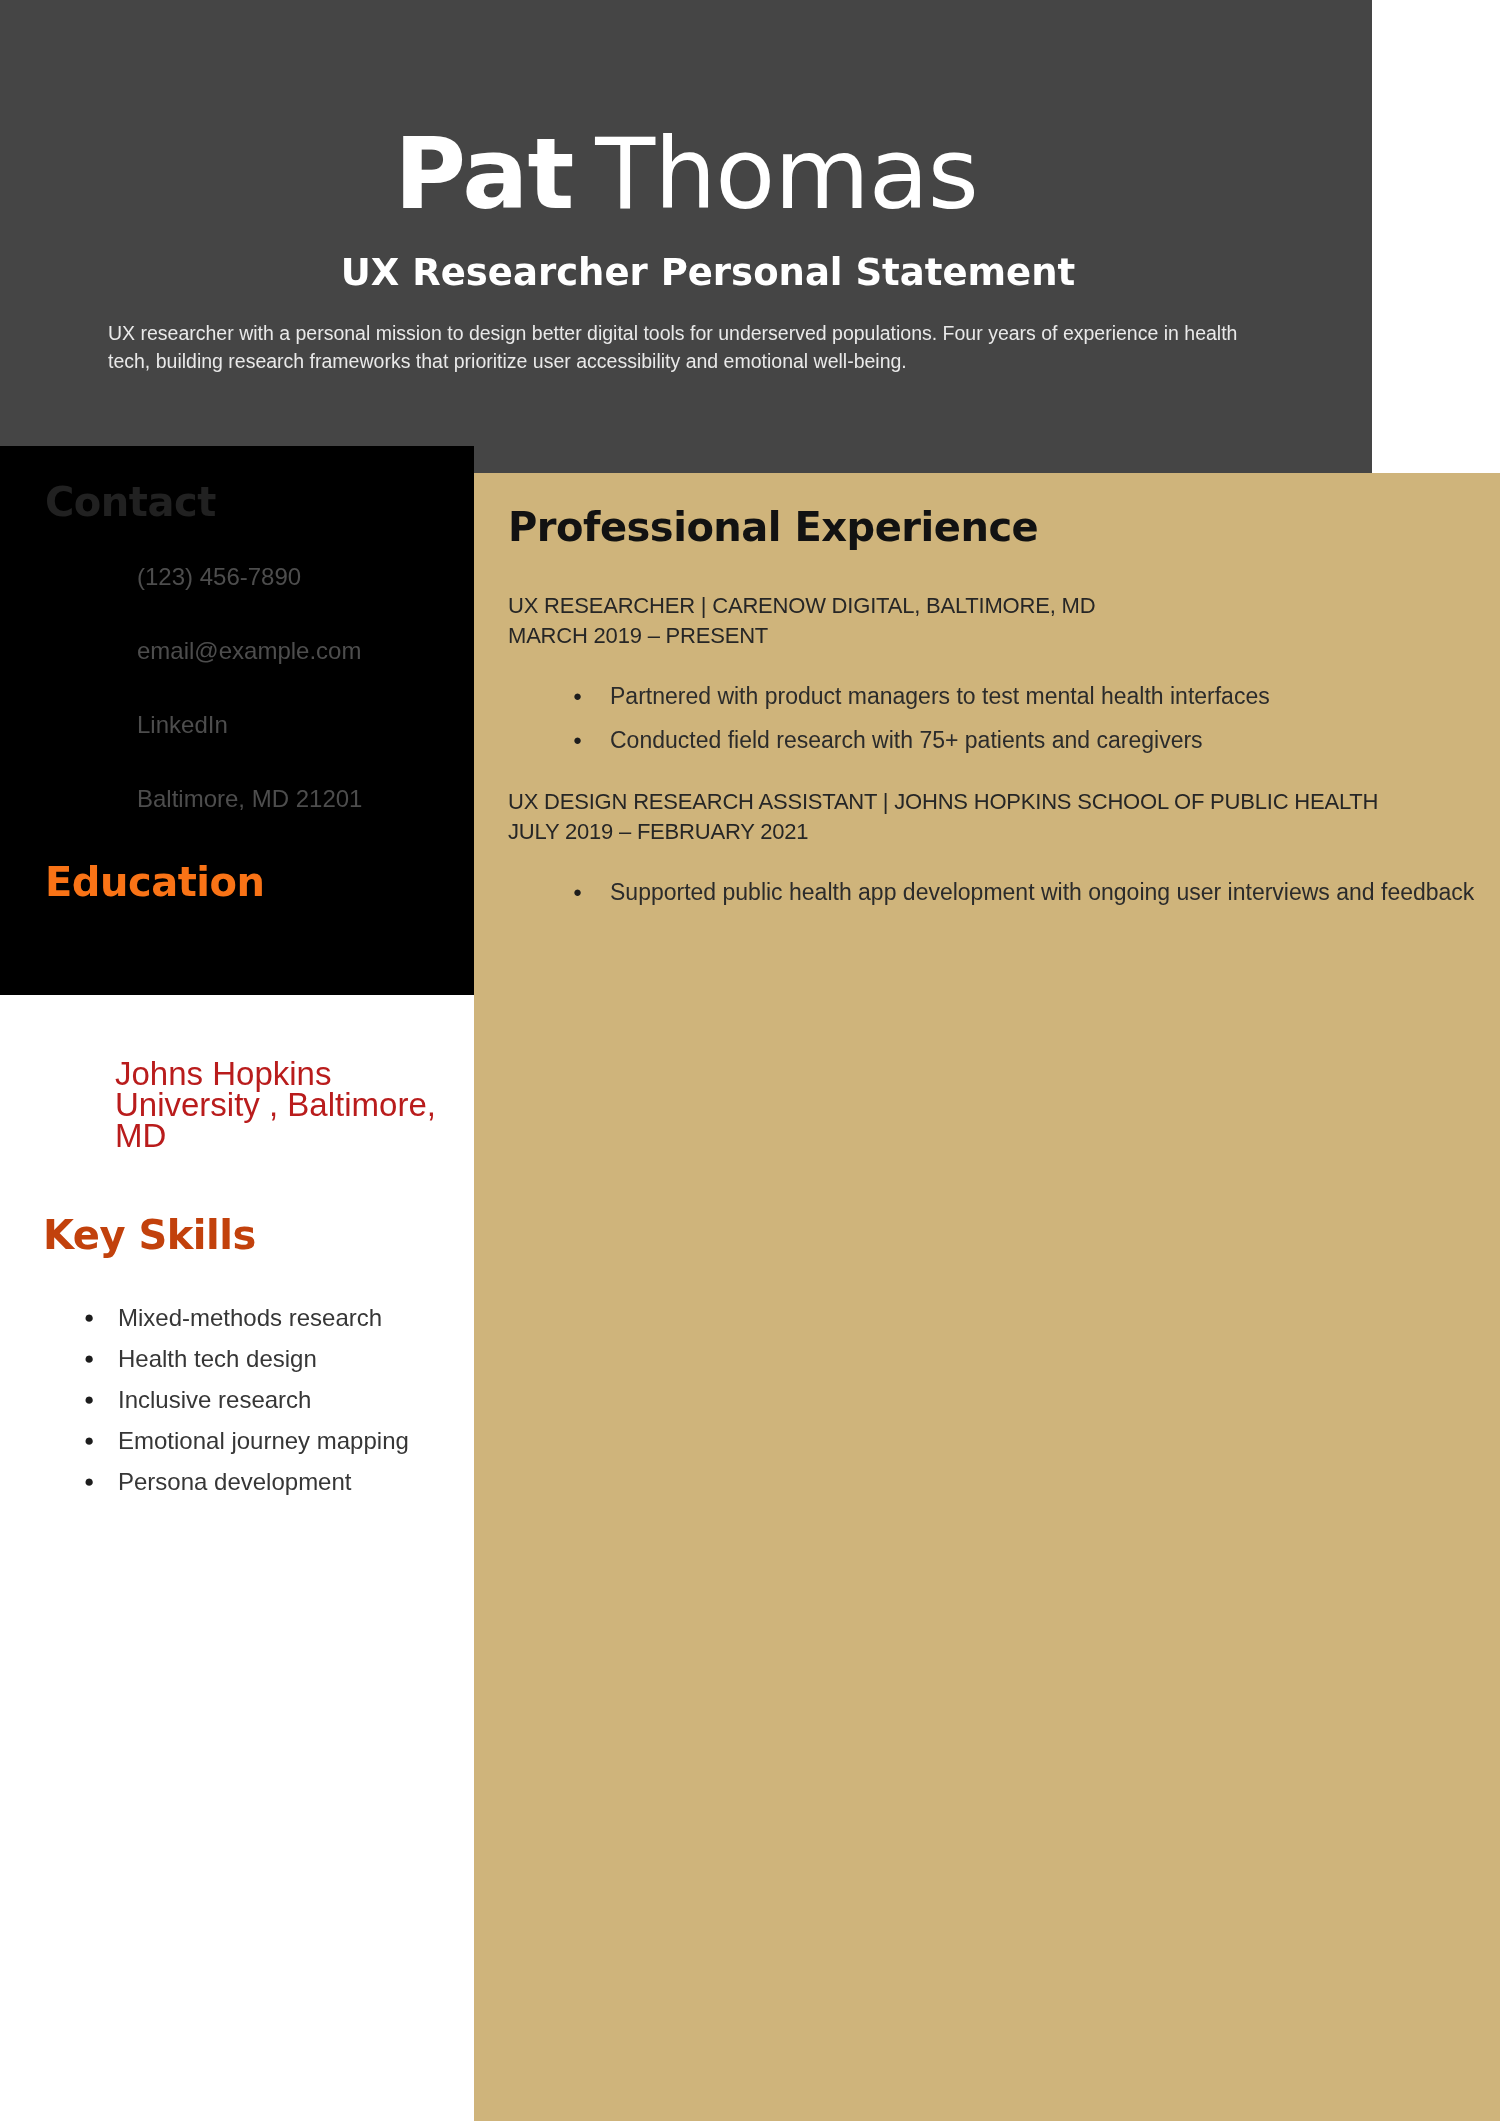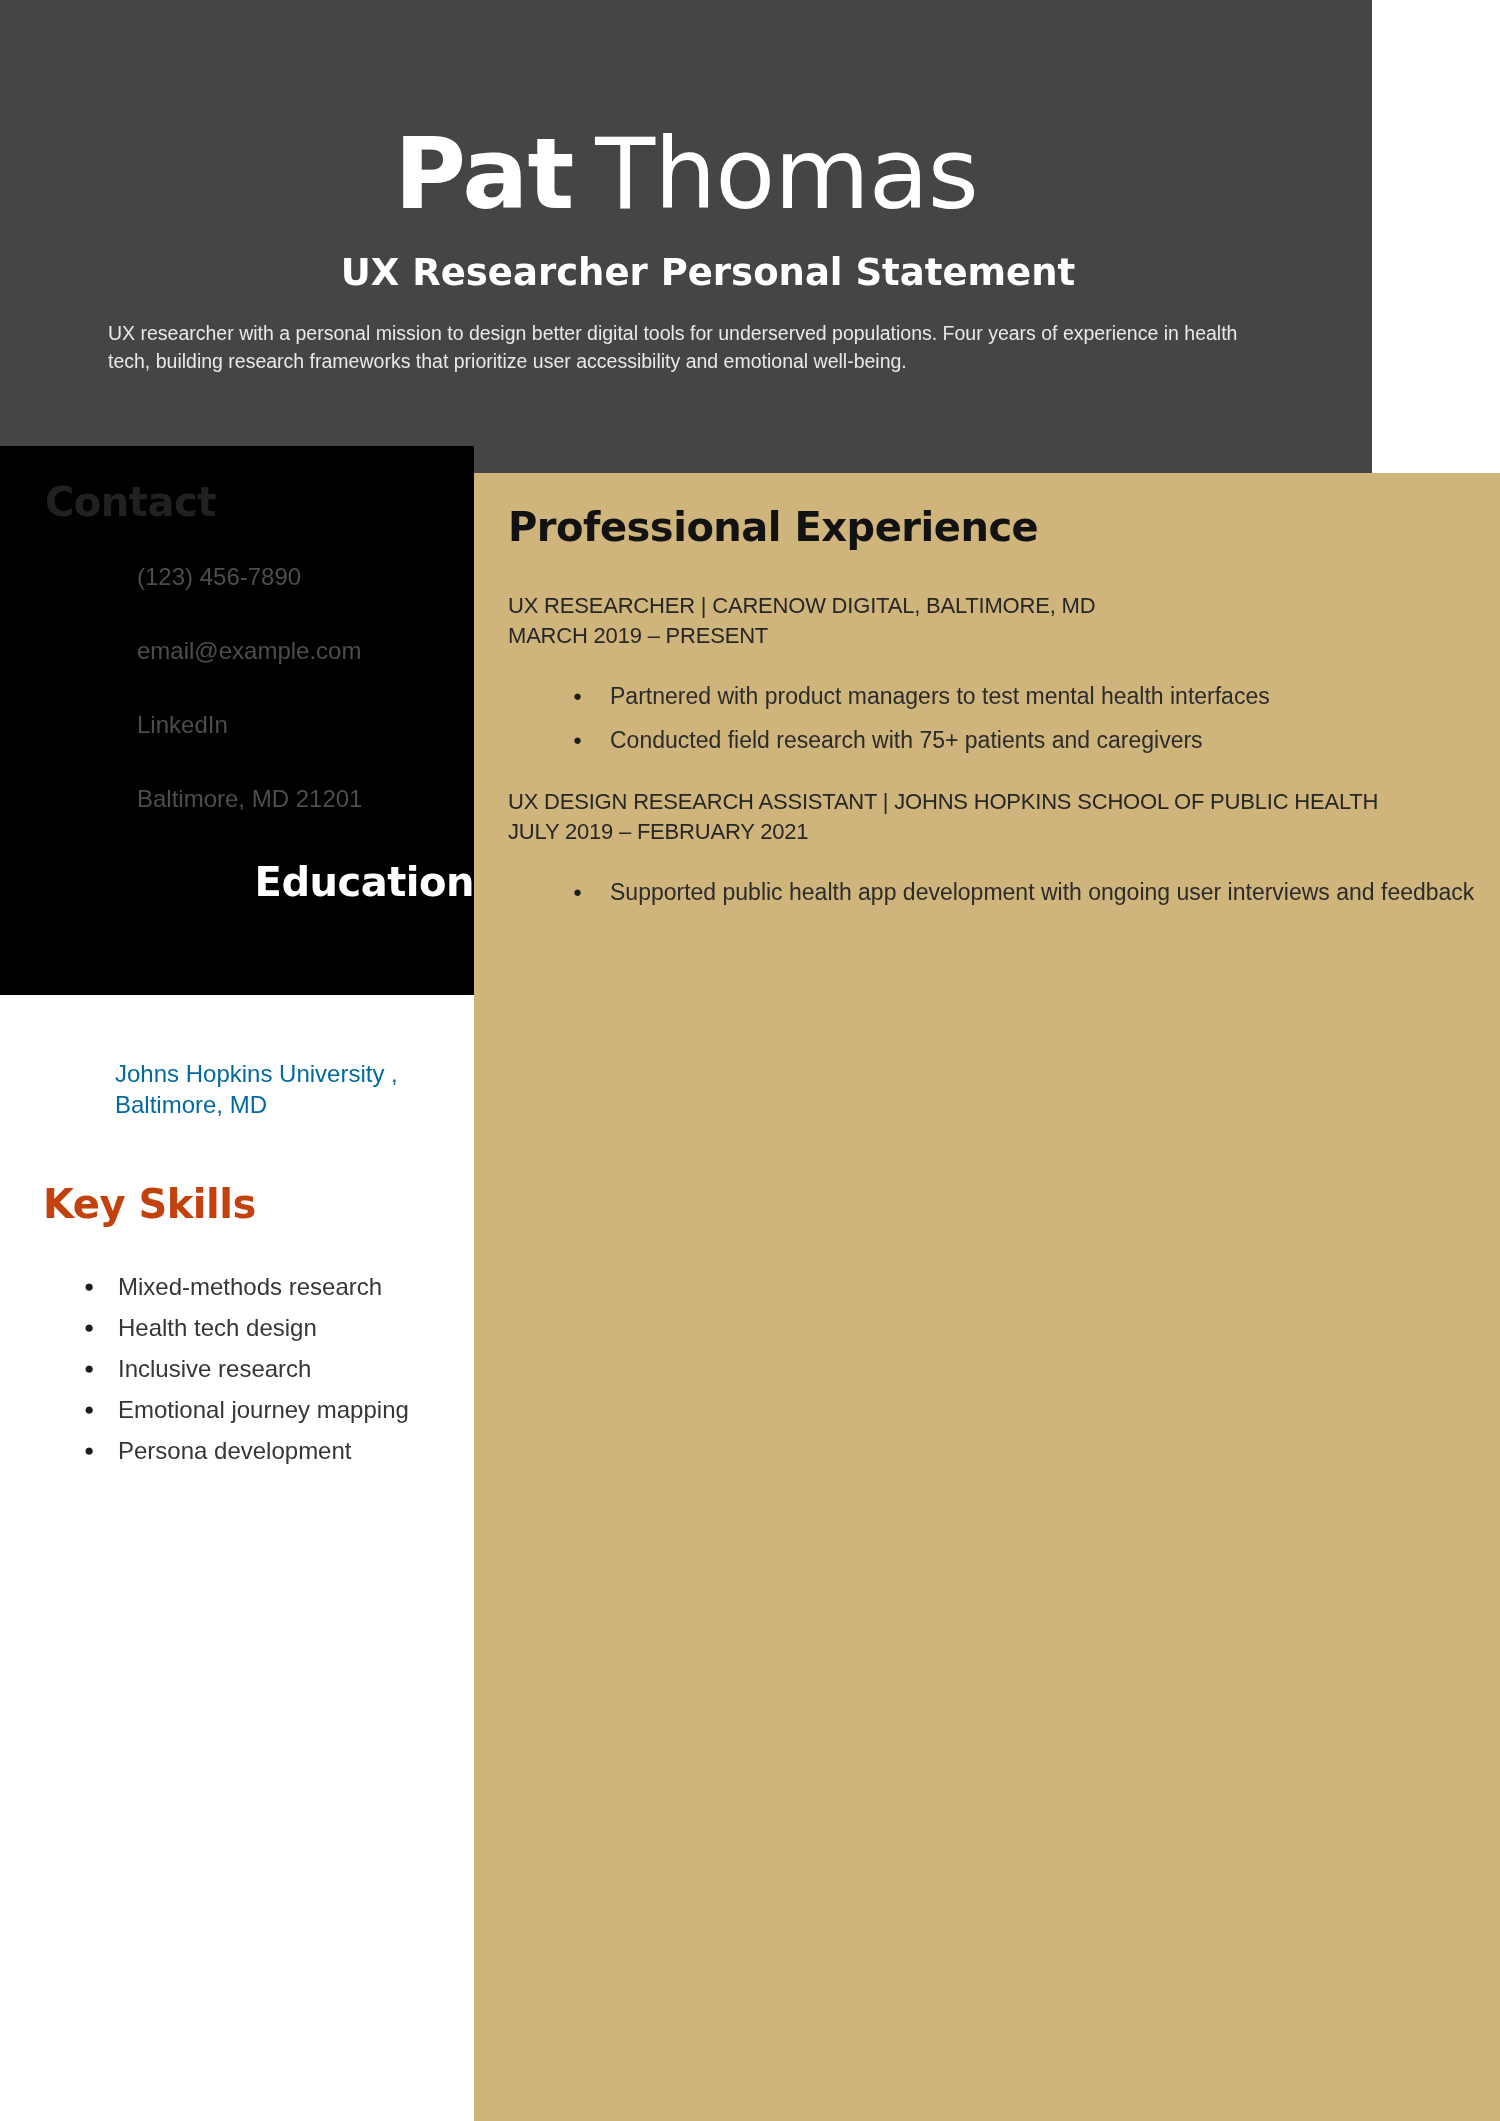--- a/index.html
+++ b/index.html
@@ -62,31 +62,31 @@
   .contact-list{
     list-style:none;
     margin-top:36px;
     padding-left:137px;
   }
   .contact-list li{
     font-size:24px;line-height:30px;
     color:#4d4d4d;
     margin-bottom:44px;
   }
-  .education-heading{margin:0 0 0 25px;color:#ffffff;text-align:right;}
+  .education-heading{margin:0 0 0 45px;color:#f97316;}
   
   .left-white{
     position:absolute;top:1022px;left:0;width:474px;height:1099px;
     background:var(--page-bg,#fff);
   }
   .education-detail{
     margin:36px 0 0 115px;
     max-width:332px;
-    font-size:24px;line-height:31px;
-    color:#0369a1;
+    font-size:33px;line-height:31px;
+    color:#b91c1c;
   }
   .skills-heading{
     margin:60px 0 0 43px;
     font-family:"DejaVu Sans",sans-serif;
     font-weight:700;
     font-size:40px;line-height:48px;
     letter-spacing:-0.5px;
     color:#c2410c;
   }
   .skills-list{

